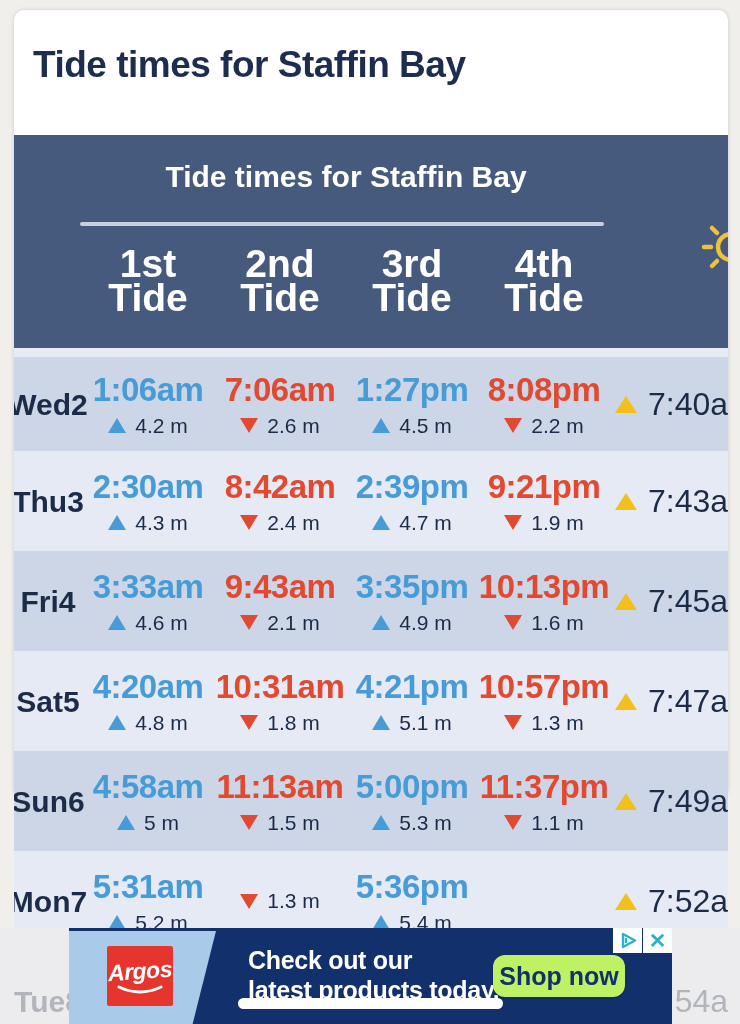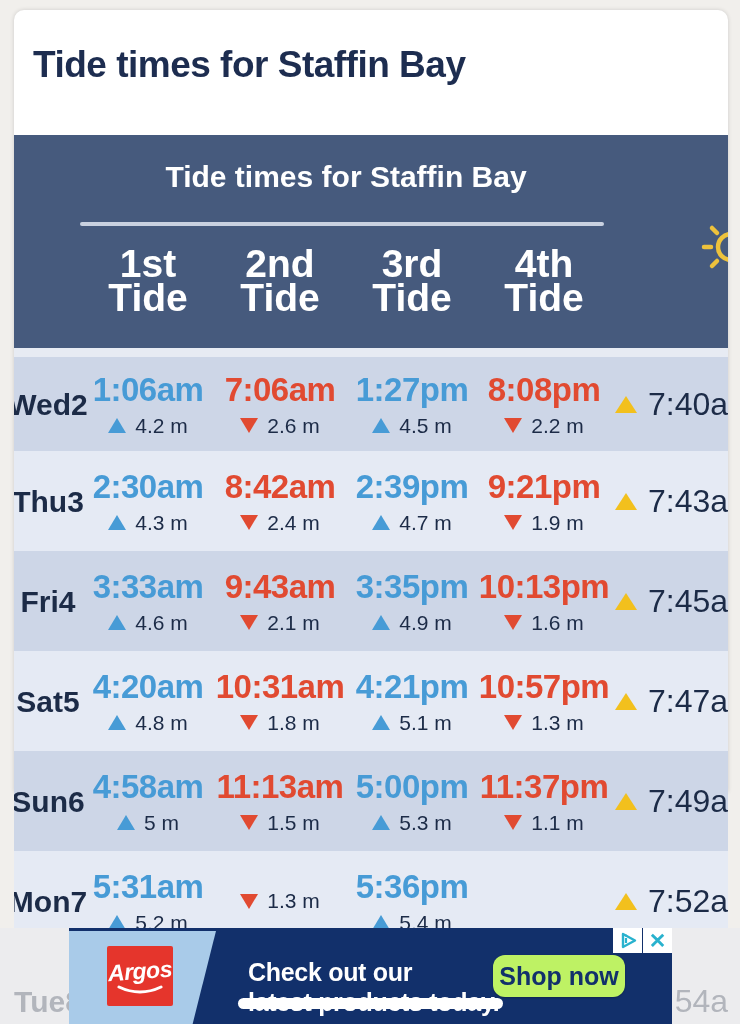--- a/index.html
+++ b/index.html
@@ -111,21 +111,21 @@
     position:absolute; left:38px; top:18px; width:66px; height:60px;
     background:var(--c-argos,#e5352c); border-radius:2px;
     display:flex; flex-direction:column; align-items:center; justify-content:center;
   }
   .argos-text {
     color:#fff; font-size:23px; font-weight:bold; font-style:italic;
     letter-spacing:-0.5px; transform:rotate(-4deg);
   }
   .ad-headline {
     position:absolute; left:179px; top:17px; color:#fff;
-    font-size:25px; font-weight:bold; line-height:30px; letter-spacing:-0.3px;margin-top:12px;
+    font-size:25px; font-weight:bold; line-height:30px; letter-spacing:-0.3px;
   }
   .ad-bar {
     position:absolute; left:169px; top:70px; width:265px; height:11px;
     background:#fff; border-radius:6px;
   }
   .ad-cta {
     position:absolute; left:424px; top:27px; width:132px; height:42px;
     background:#bef264; border-radius:12px; border:none; cursor:pointer;
     display:flex; align-items:center; justify-content:center;
     font-family:"Liberation Sans", sans-serif;

